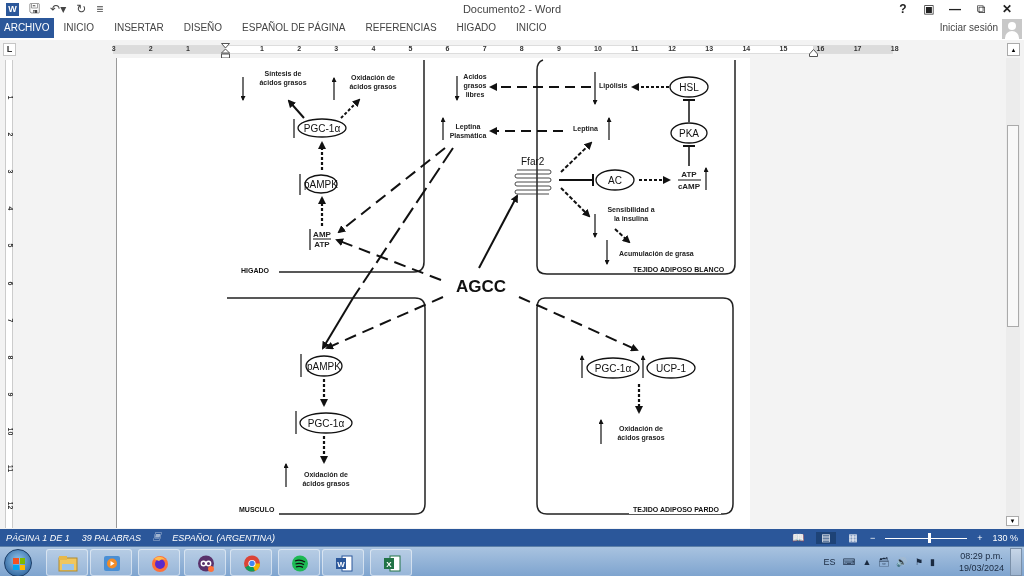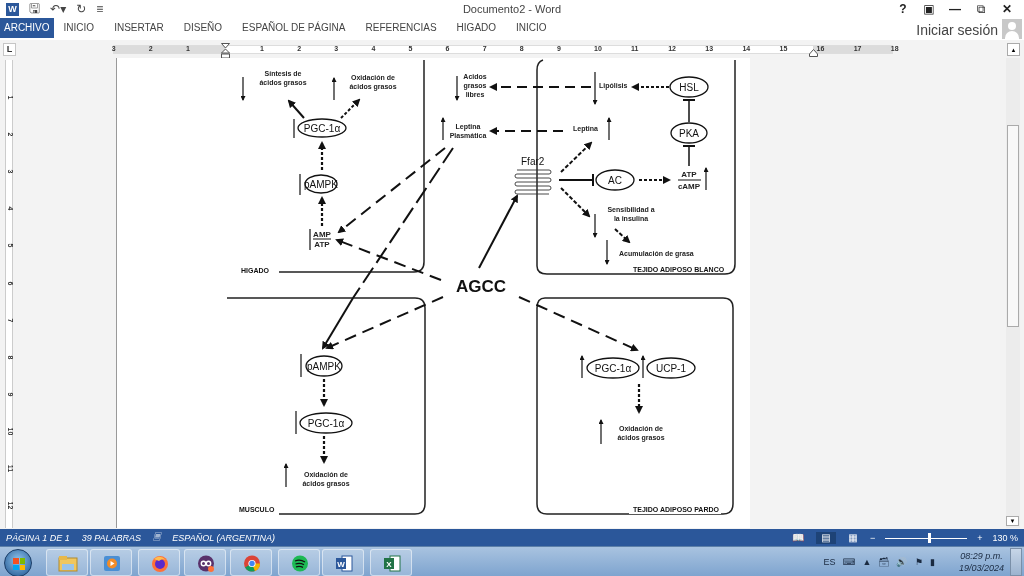--- a/index.html
+++ b/index.html
@@ -14,21 +14,21 @@
   .qat .save { color: #444; font-size: 13px; }
   .qat .undo, .qat .redo, .qat .customize { color: #444; font-size: 12px; }
   .title { position: absolute; left: 0; right: 0; top: 3px; text-align: center; font-size: 11px; color: #444; }
   .winctl { position: absolute; right: 4px; top: 0; display: flex; height: 18px; }
   .winctl span { width: 26px; text-align: center; font-size: 12px; line-height: 18px; color: #222; font-weight: bold; }
 
   
   .tabs { position: absolute; left: 0; top: 18px; width: 1024px; height: 22px; background: #fff; display: flex; align-items: flex-start; }
   .tab { font-size: 10px; color: #444; padding: 0 10px; height: 20px; line-height: 20px; white-space: nowrap; }
   .tab.active { background: #2b579a; color: #fff; margin-left: 0; padding: 0 4px; }
-  .signin { position: absolute; right: 26px; top: 22px; font-size: 14px; color: #444; margin-left: 26px; }
+  .signin { position: absolute; right: 26px; top: 22px; font-size: 10px; color: #444; margin-left: 26px; }
   .avatar { position: absolute; right: 2px; top: 19px; width: 20px; height: 20px; background: #c8c8c8; overflow: hidden; }
   .avatar::before { content: ""; position: absolute; left: 6px; top: 3px; width: 8px; height: 8px; border-radius: 50%; background: #fff; }
   .avatar::after { content: ""; position: absolute; left: 3px; top: 12px; width: 14px; height: 10px; border-radius: 7px 7px 0 0; background: #fff; }
 
   
   .ruler-row { position: absolute; left: 0; top: 40px; width: 1024px; height: 18px; background: #f3f3f3; }
   .tabsel { position: absolute; left: 3px; top: 3px; width: 13px; height: 13px; border: 1px solid #c6c6c6; background: #fff; font-size: 9px; font-weight: bold; text-align: center; line-height: 11px; color: #333; }
   .hruler { position: absolute; left: 113px; top: 5px; width: 780px; height: 9px; background: #fff; border-top: 1px solid #ddd; border-bottom: 1px solid #ddd; }
   .hruler .margin-l { position: absolute; left: 0; top: 0; width: 113px; height: 100%; background: #dcdcdc; }
   .hruler .margin-r { position: absolute; left: 700px; top: 0; width: 80px; height: 100%; background: #dcdcdc; }
@@ -62,21 +62,21 @@
   .zoomslider .handle { position: absolute; top: 1px; width: 3px; height: 10px; background: #fff; }
 
   
   .taskbar { position: absolute; left: 0; top: 546px; width: 1024px; height: 30px; background: linear-gradient(#a9c3e0, #7ea4cf); border-top: 1px solid #5c7fa8; }
   .startbtn { position: absolute; left: 4px; top: 2px; width: 28px; height: 28px; border-radius: 50%; background: radial-gradient(circle at 50% 40%, #8fc6f0, #1c4f8a); border: 1px solid #1a3c66; }
   .startbtn .flag { position: absolute; left: 8px; top: 8px; width: 12px; height: 12px; display: grid; grid-template-columns: 1fr 1fr; gap: 1px; }
   .startbtn .flag i { display: block; }
   .tbapp { position: absolute; top: 2px; width: 42px; height: 27px; border-radius: 3px; border: 1px solid rgba(255,255,255,0.5); background: rgba(255,255,255,0.2); }
   .tbapp .ic { position: absolute; left: 11px; top: 4px; width: 20px; height: 19px; }
   .tray { position: absolute; right: 42px; top: 2px; height: 26px; display: flex; align-items: center; gap: 7px; font-size: 9px; color: #1a2a40; }
-  .clock { position: absolute; right: 20px; top: 3px; font-size: 9px; color: #1a2a40; text-align: center; line-height: 12px; font-style: italic; }
+  .clock { position: absolute; right: 20px; top: 3px; font-size: 9px; color: #1a2a40; text-align: center; line-height: 12px; }
   .showdesk { position: absolute; right: 2px; top: 1px; width: 12px; height: 28px; border: 1px solid #7a8fa8; background: linear-gradient(#c7d6e8, #9cb3cf); }
 
   
   .dt { font-family: "Liberation Sans", sans-serif; font-size: 7px; font-weight: bold; fill: #222; }
   .nd { font-family: "Liberation Sans", sans-serif; font-size: 10px; fill: #111; }
   .lbl { font-family: "Liberation Sans", sans-serif; font-size: 7px; font-weight: bold; fill: #111; }
 </style>
 </head>
 <body>
 

